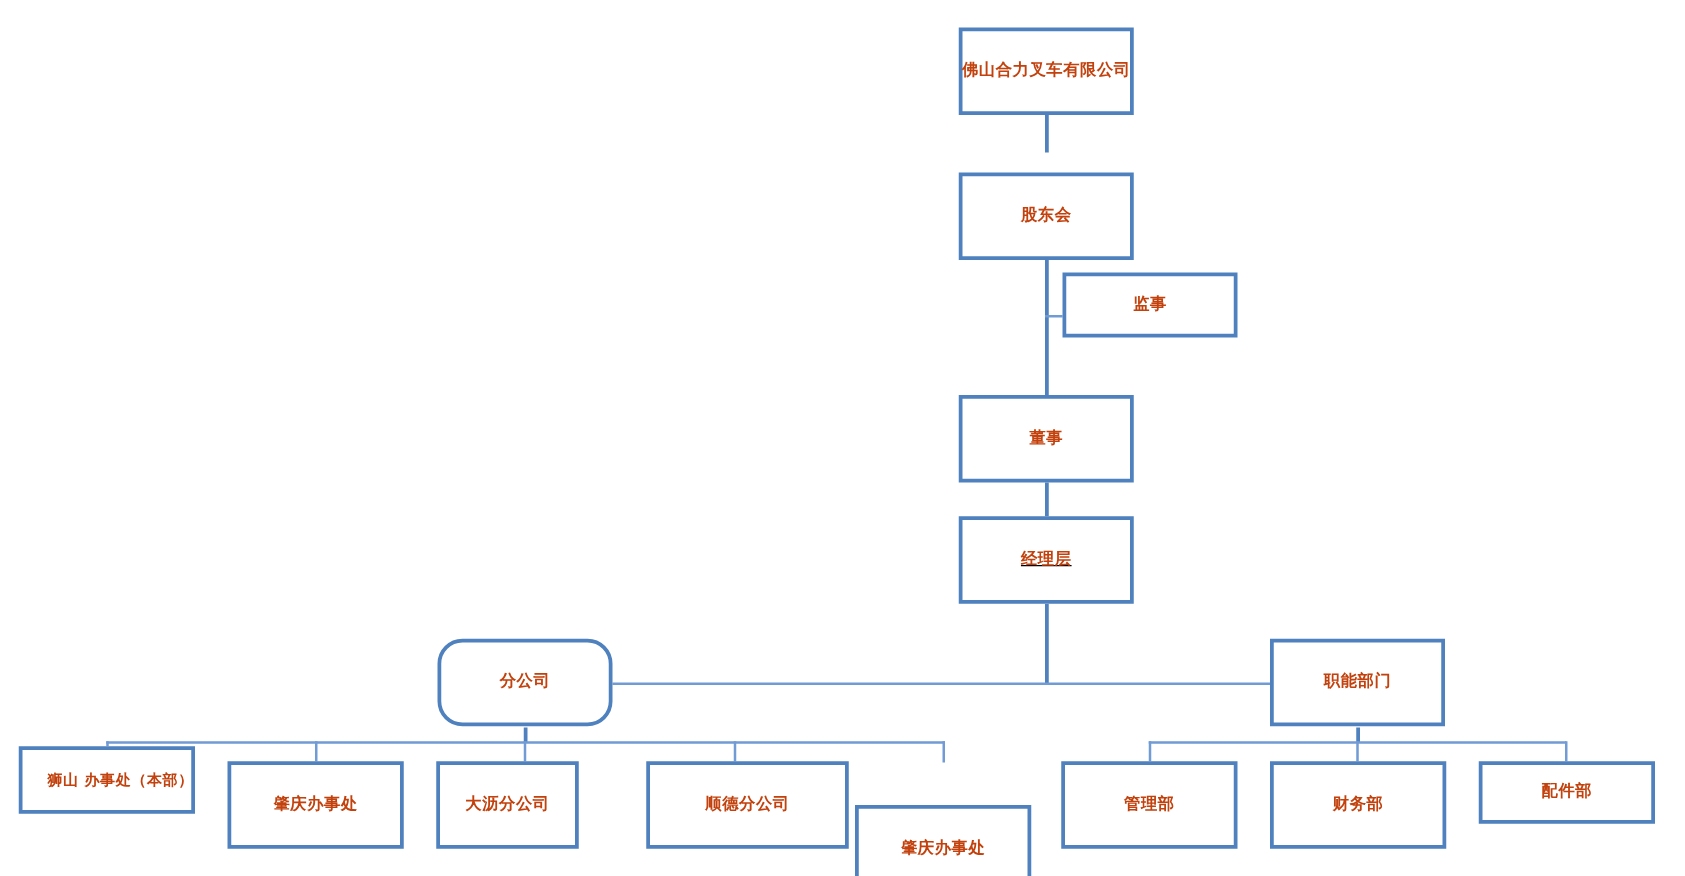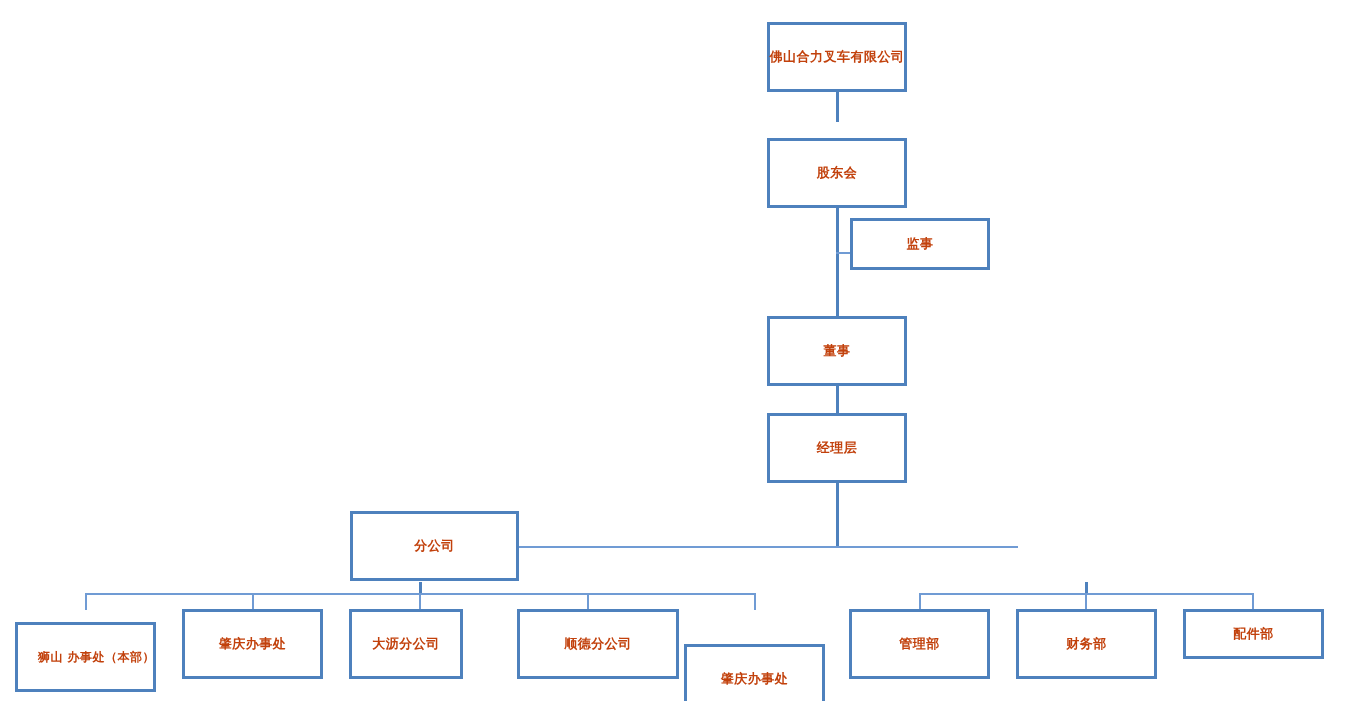--- a/index.html
+++ b/index.html
@@ -100,30 +100,33 @@
   </div>
 
   <div class="node" style="left:850px; top:218px; width:140px; height:52px;">
     <span class="node-label">监事</span>
   </div>
 
   <div class="node" style="left:767px; top:316px; width:140px; height:70px;">
     <span class="node-label">董事</span>
   </div>
 
-  <div class="node" style="left:767px; top:413px; width:140px; height:70px;">
+  <div class="node" style="left:767px; top:413px; width:140px; height:70px;text-decoration:underline;">
     <span class="node-label">经理层</span>
   </div>
 
-  <div class="node" style="left:350px; top:511px; width:169px; height:70px;">
+  <div class="node" style="left:350px; top:511px; width:140px; height:70px;border-radius:20px;">
     <span class="node-label">分公司</span>
   </div>
 
+  <div class="node" style="left:1016px; top:511px; width:140px; height:70px;">
+    <span class="node-label">职能部门</span>
+  </div>
 
-  <div class="node small-label" style="left:15px; top:622px; width:141px; height:70px;padding-left:22px;">
+  <div class="node small-label" style="left:15px; top:597px; width:141px; height:54px;padding-left:22px;">
     <span class="node-label">狮山 办事处（本部）</span>
   </div>
 
   <div class="node" style="left:182px; top:609px; width:141px; height:70px;">
     <span class="node-label">肇庆办事处</span>
   </div>
 
   <div class="node" style="left:349px; top:609px; width:114px; height:70px;">
     <span class="node-label">大沥分公司</span>
   </div>

